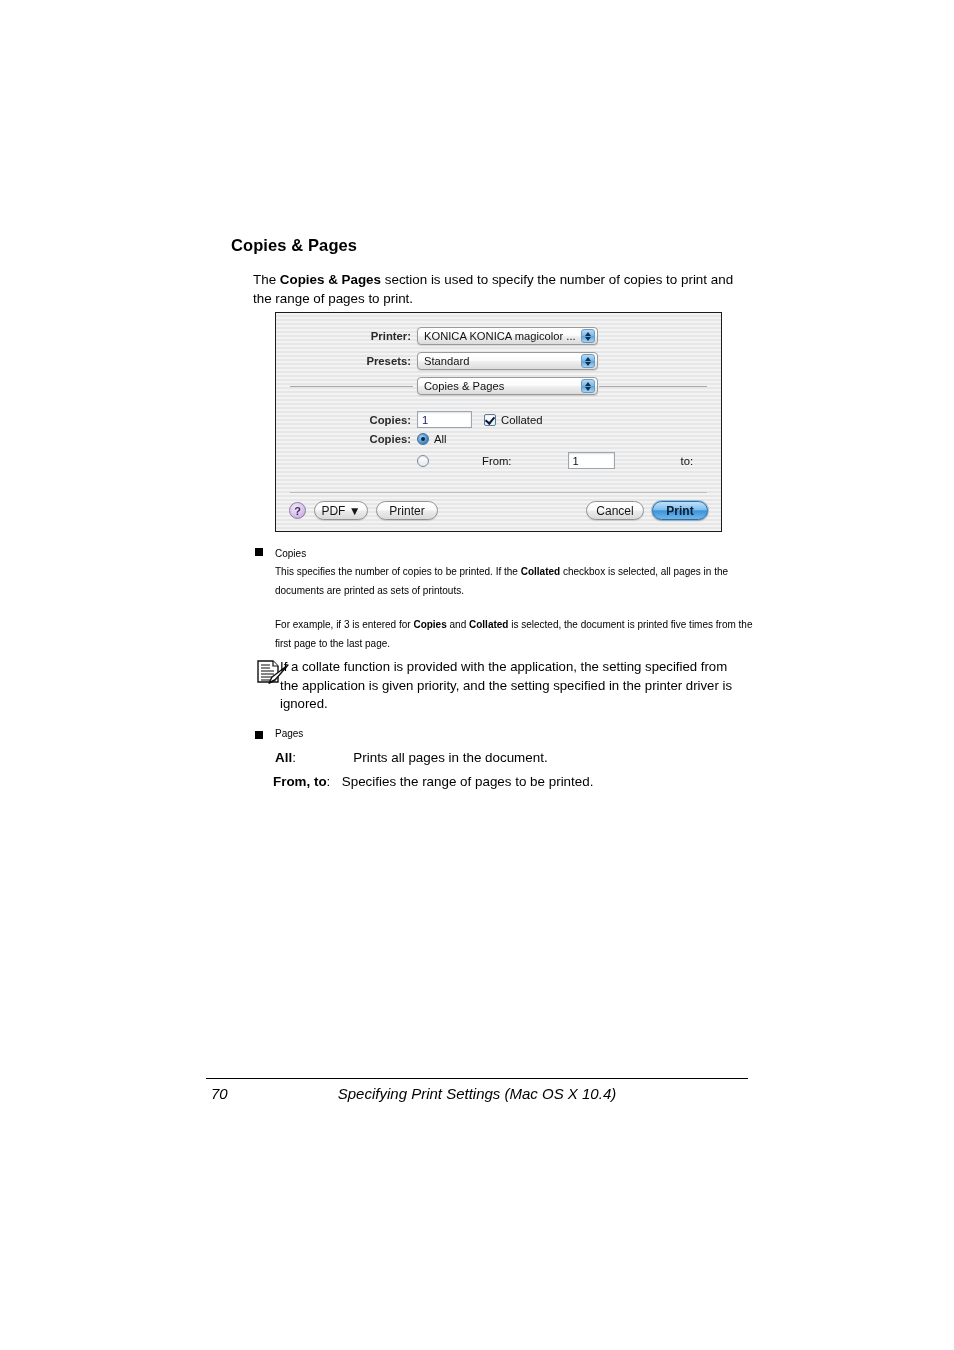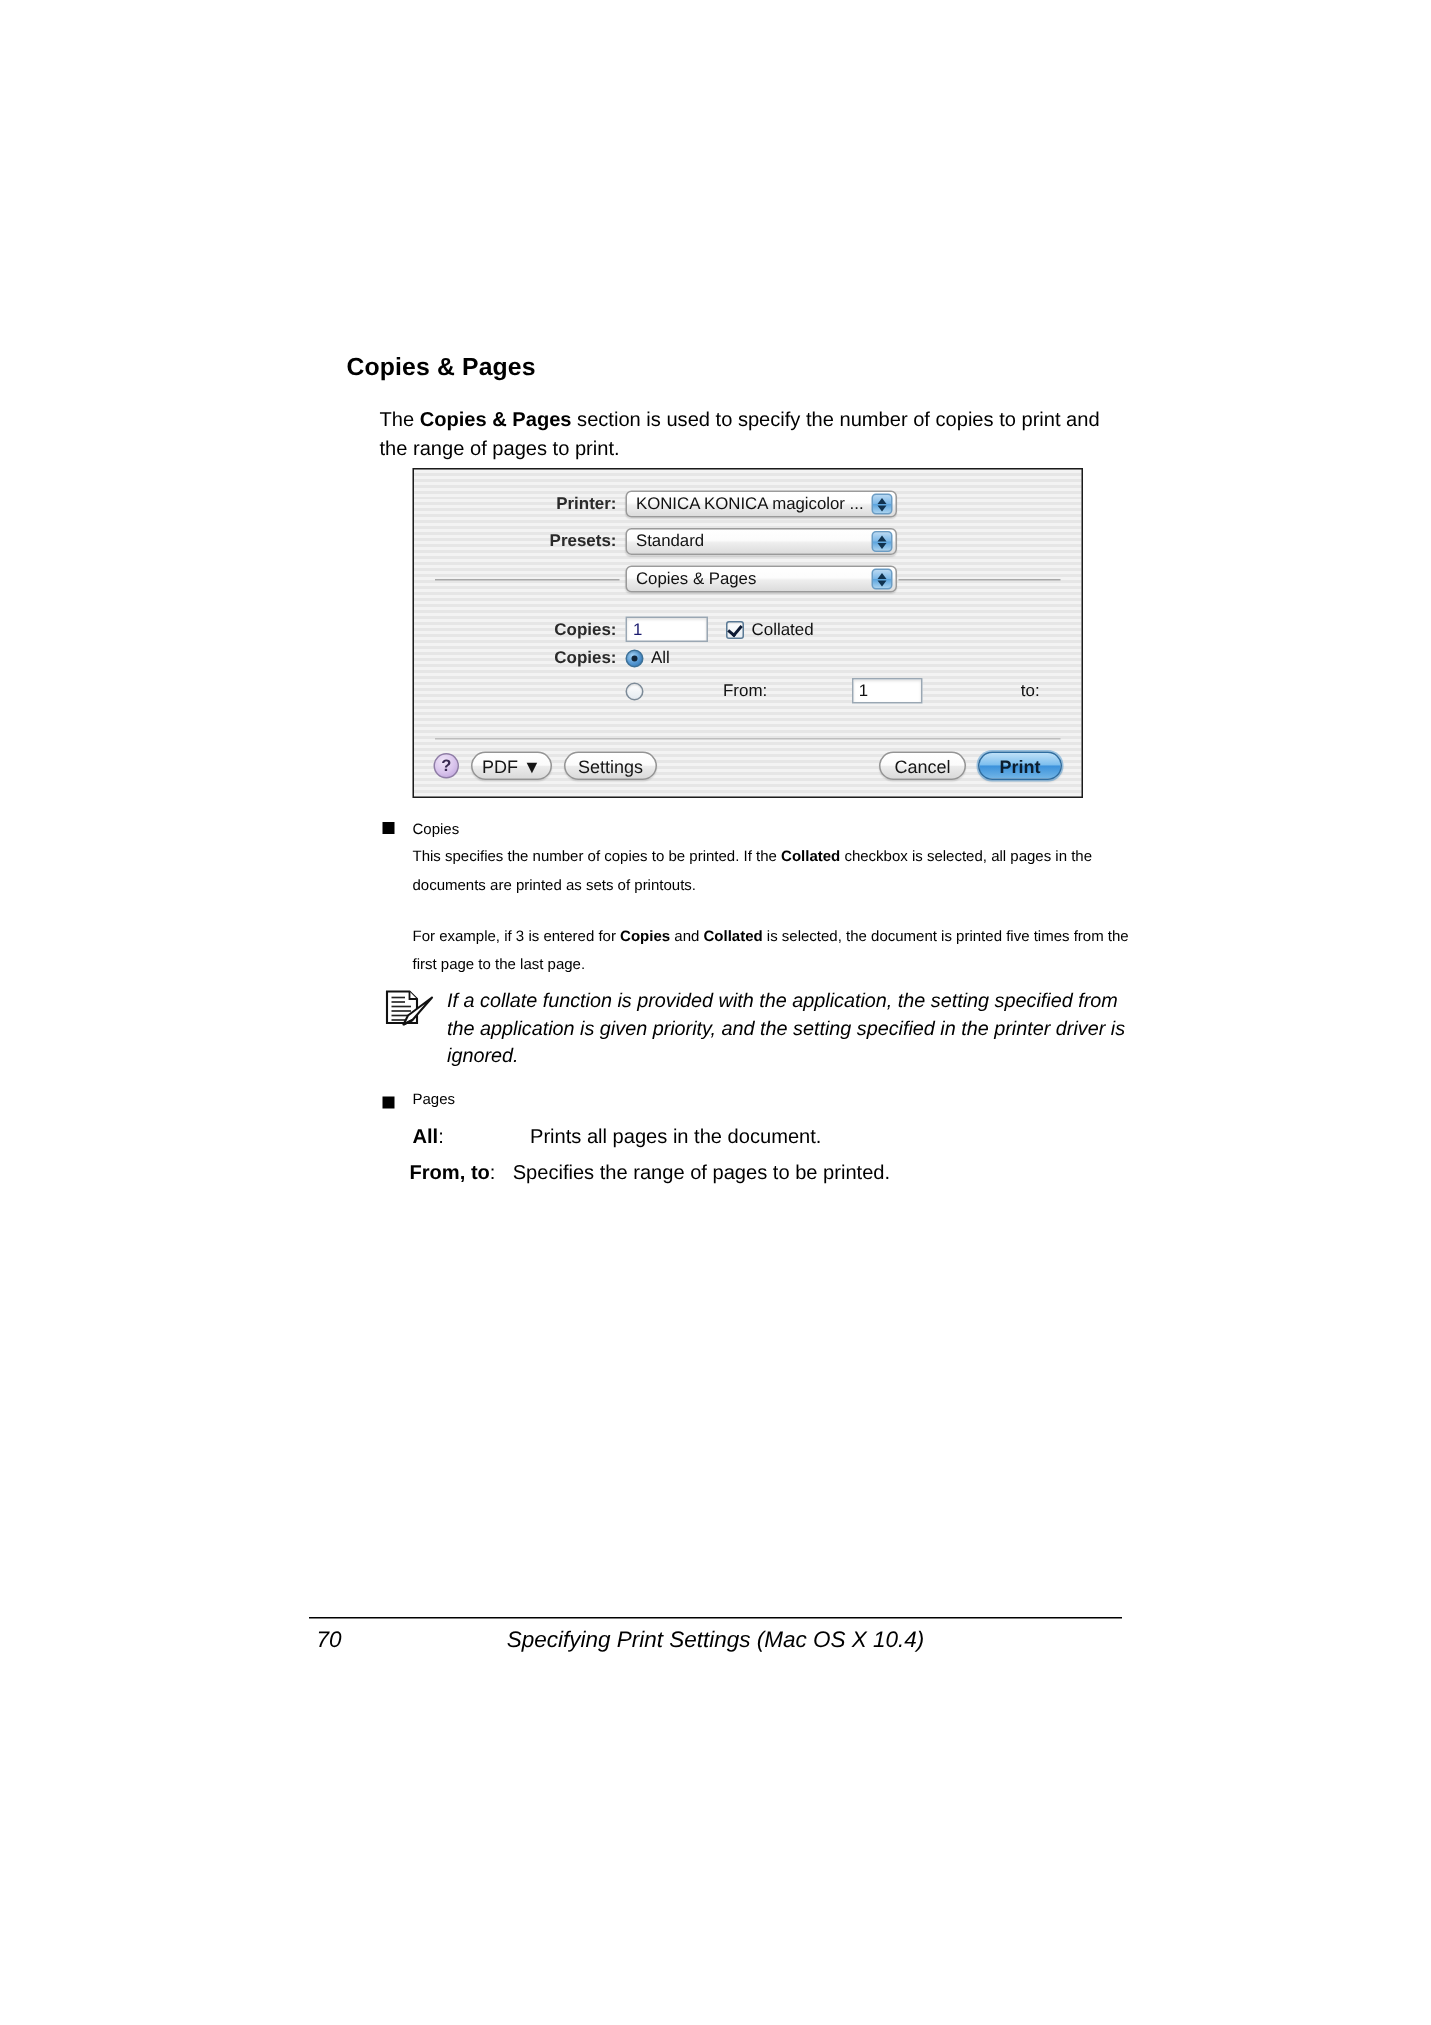--- a/index.html
+++ b/index.html
@@ -237,23 +237,22 @@
     position: absolute;
     font-size: 10px;
     line-height: 18.6px;
   }
   .bodytext b { font-weight: bold; }
 
   .note-wrap { position: absolute; left: 253px; top: 658px; width: 500px; }
   .note-icon { position: absolute; left: 3px; top: 2px; }
   .note-text {
     position: absolute;
-    left: 45px; top: 0px;
+    left: 27px; top: 0px;
     width: 455px;
-    font-style: italic;
     font-size: 13.2px;
     line-height: 18.6px;
   }
 
   .defrow {
     position: absolute;
     font-size: 13.4px;
     line-height: 18.6px;
   }
   .defrow .term { font-weight: bold; }
@@ -358,21 +357,21 @@
       <div class="field plain" style="width:47px;">
         <span>1</span>
       </div>
     </div>
 
     <div class="btnbar-line"></div>
 
     <div style="position:absolute; left:13px; top:188px; display:flex; align-items:center; gap:8px;">
       <span class="help-btn">?</span>
       <span class="aqua-btn" style="width:54px;">PDF ▼</span>
-      <span class="aqua-btn" style="width:62px;">Settings</span>
+      <span class="aqua-btn" style="width:62px;">Printer</span>
     </div>
 
     <div style="position:absolute; right:13px; top:188px; display:flex; align-items:center; gap:8px;">
       <span class="aqua-btn" style="width:58px;">Cancel</span>
       <span class="aqua-btn default" style="width:56px;">Print</span>
     </div>
 
   </div>
 
   <div class="bullet-sq" style="left:255px; top:548px;"></div>

